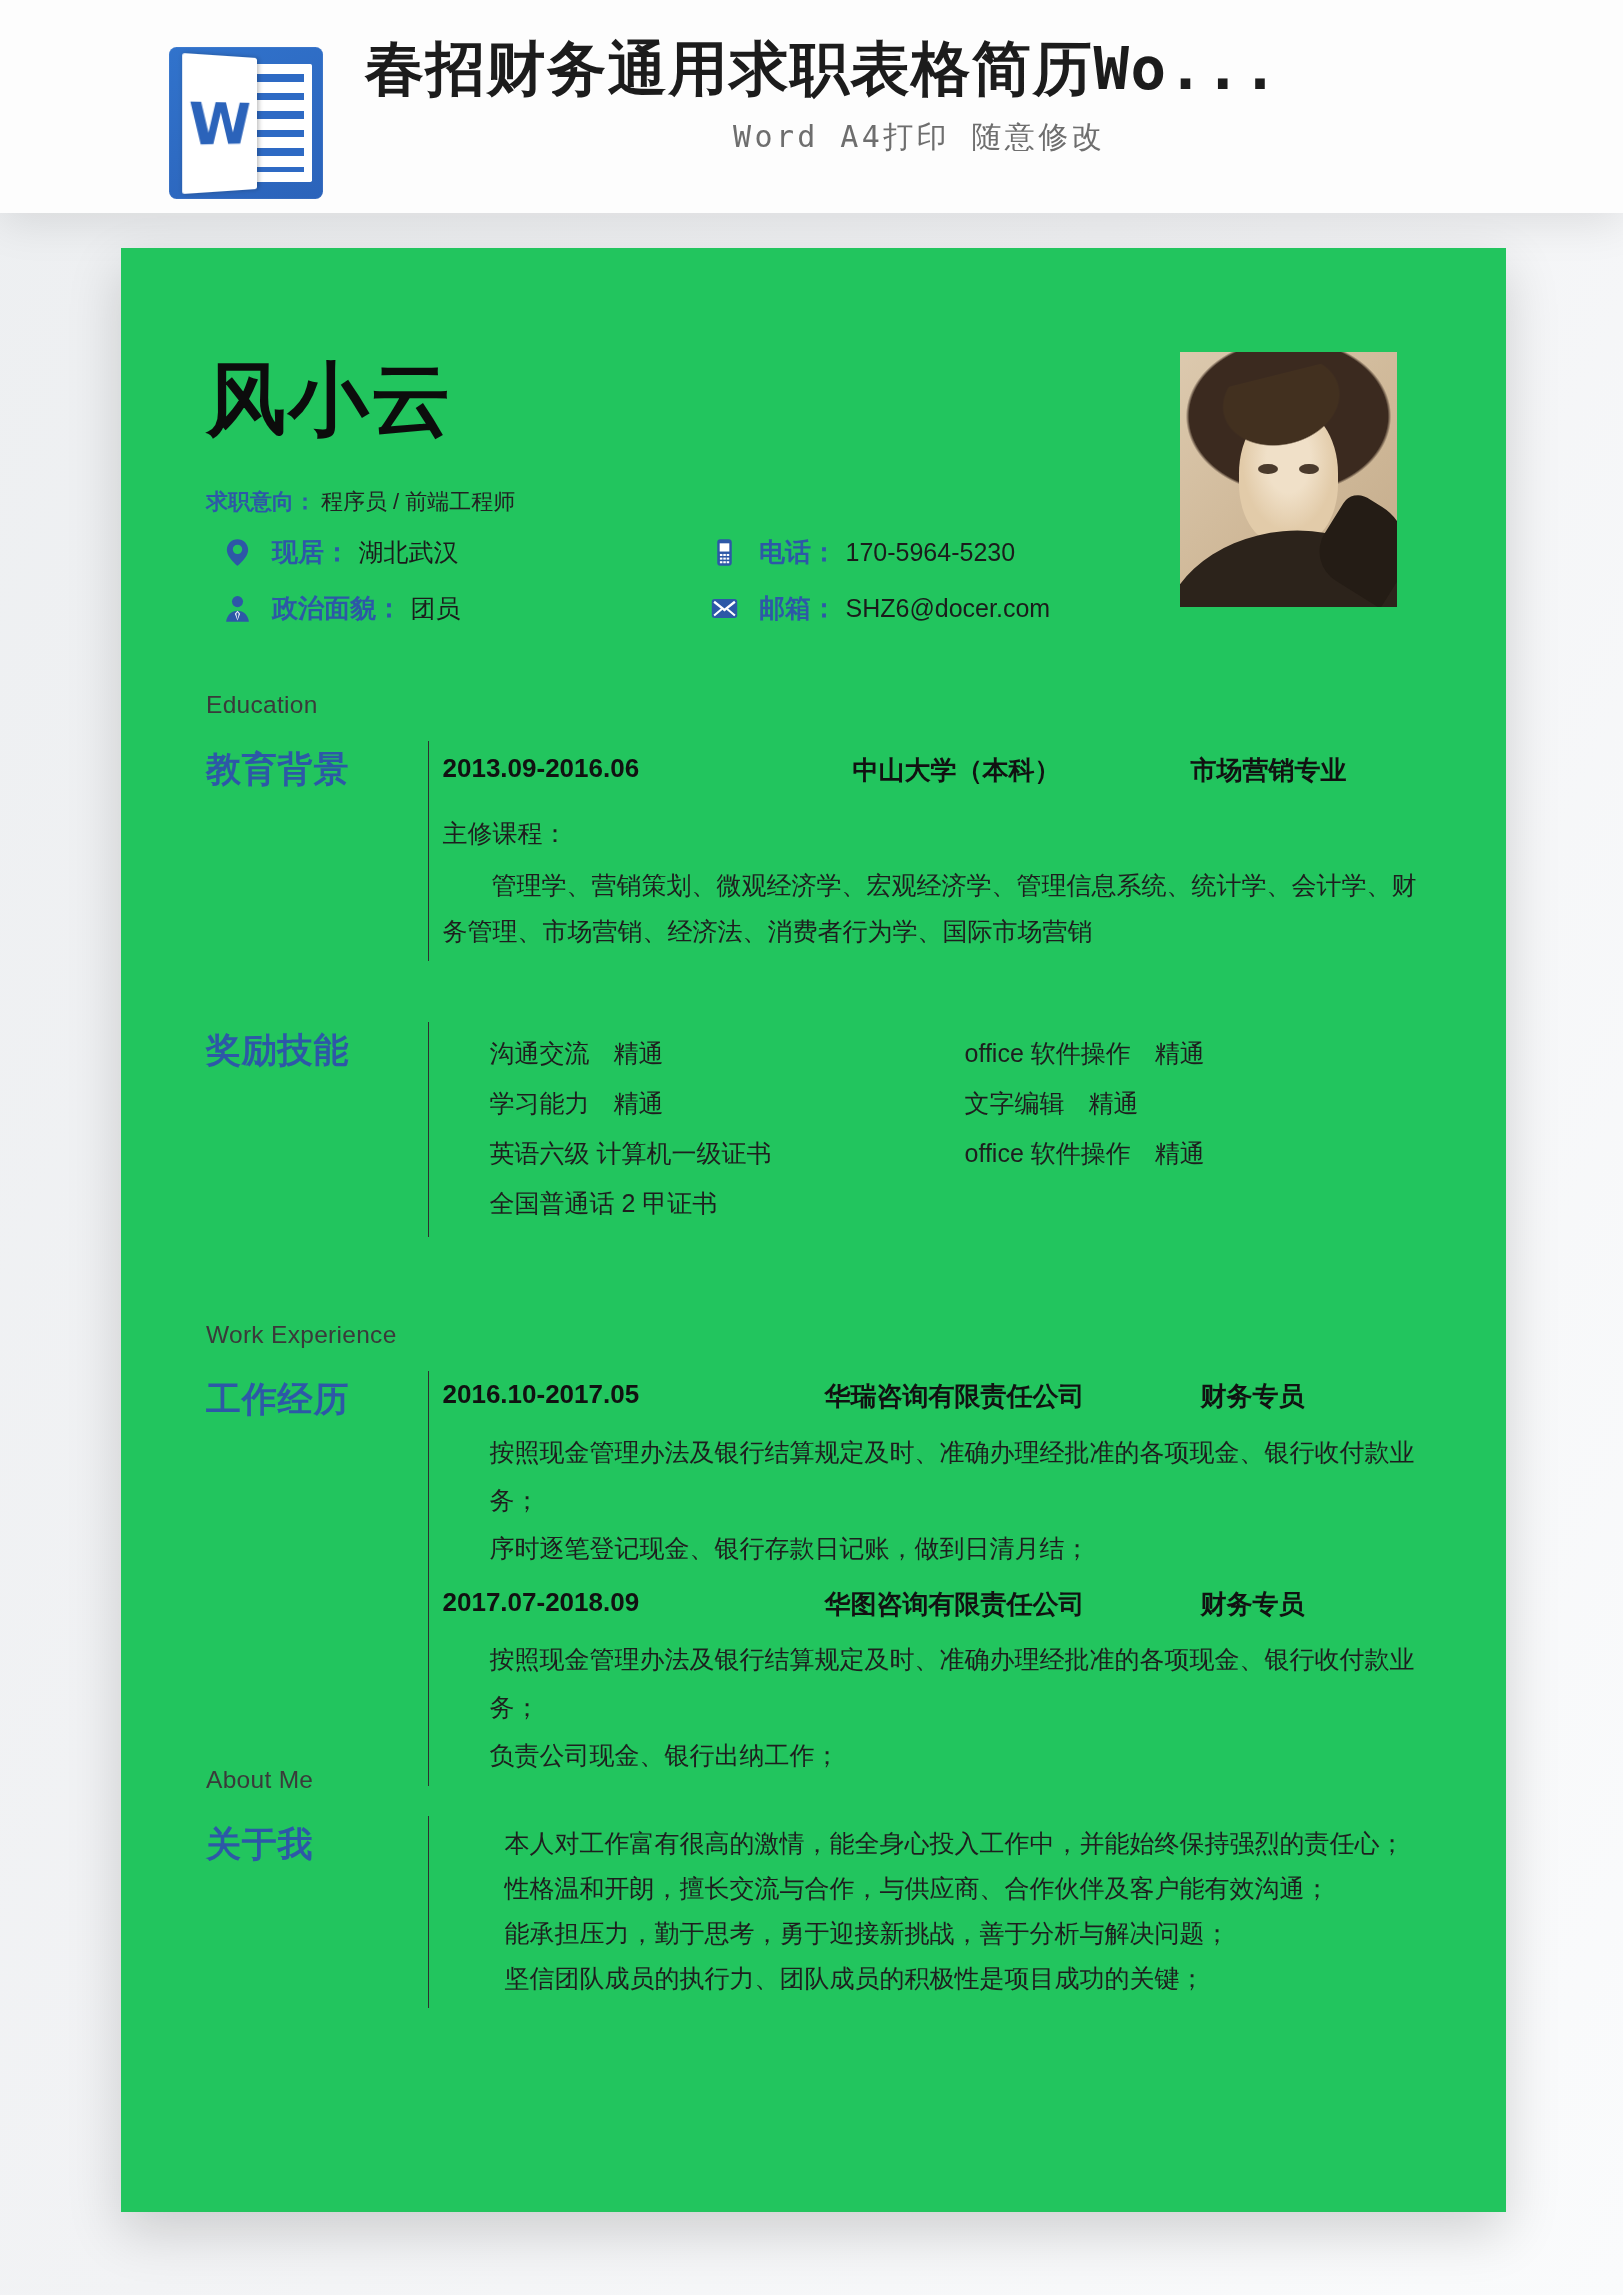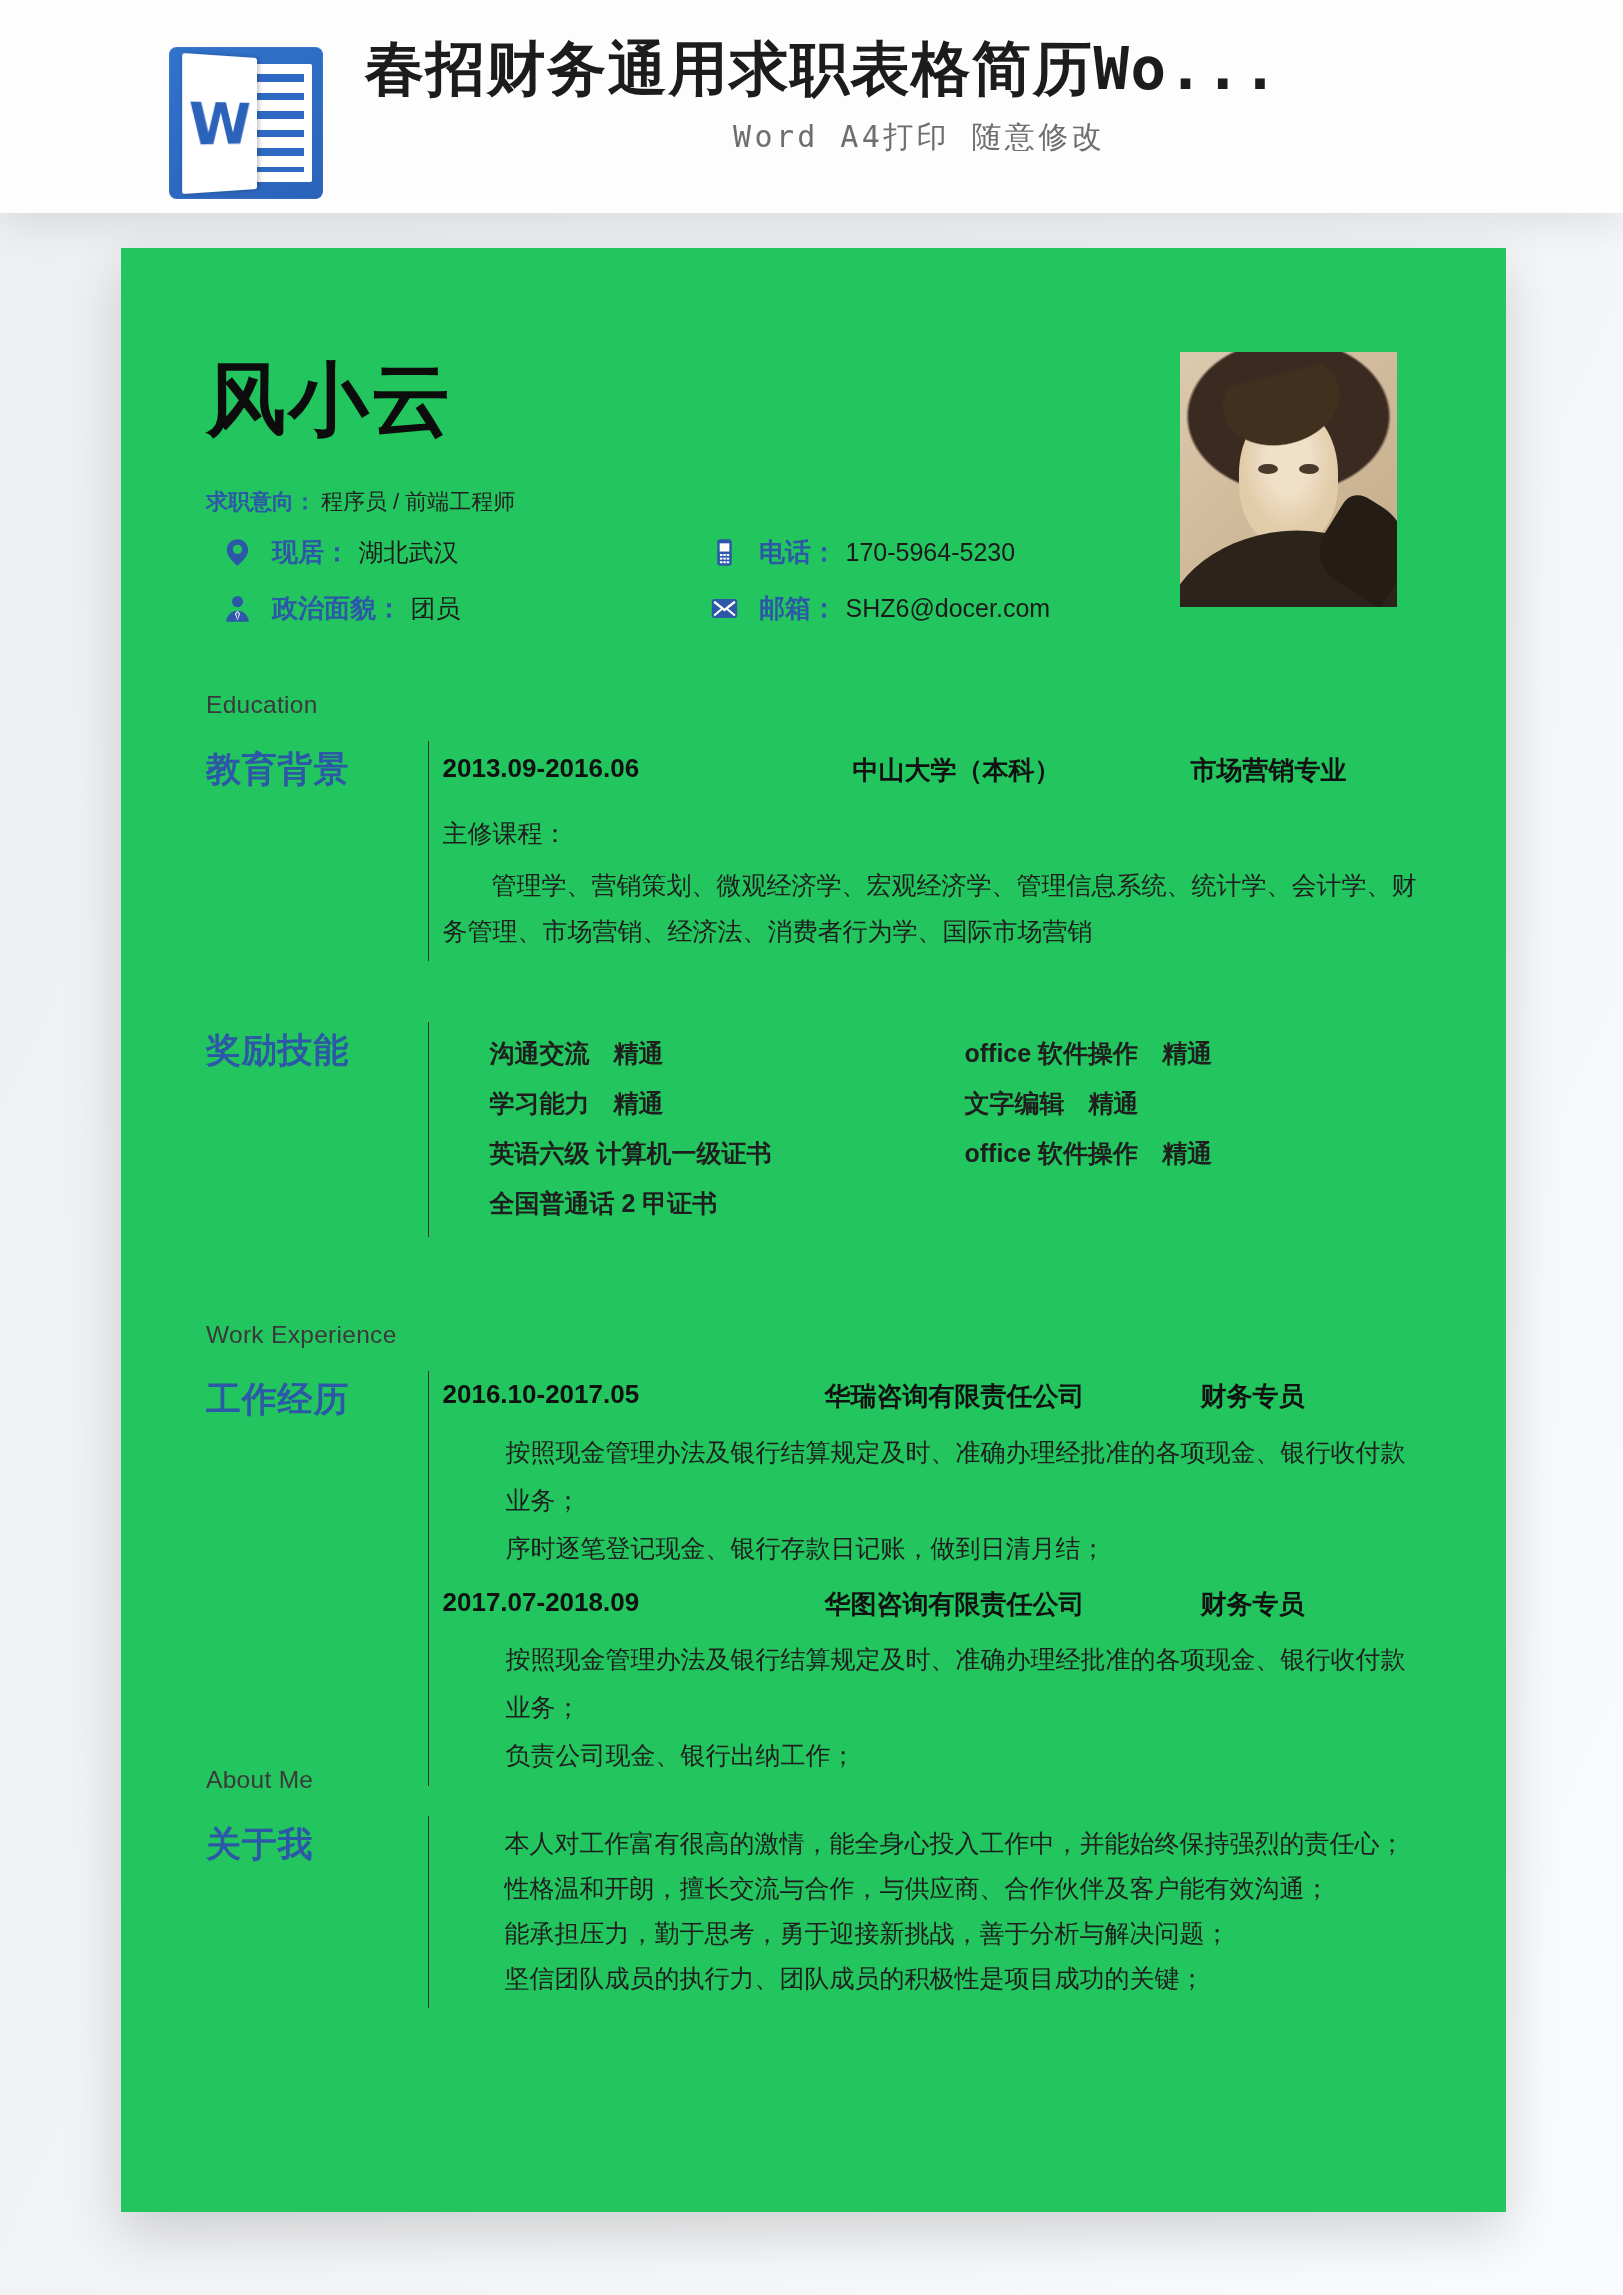--- a/index.html
+++ b/index.html
@@ -78,39 +78,39 @@
     border-radius:55% 55% 0 0/95% 95% 0 0;transform:rotate(-5deg);}
   .ph-collar2{position:absolute;right:-6%;bottom:6%;width:40%;height:34%;background:#241c15;
     transform:rotate(32deg);border-radius:20% 60% 0 40%;}
   
   .section{position:absolute;left:85px;width:1223px;}
   .sec-en{font-size:24.5px;line-height:29px;color:#3a3a3a;letter-spacing:0.3px;margin-bottom:22px;}
   .sec-body{display:flex;align-items:stretch;}
   .sec-zh{width:222px;flex:none;font-size:35px;font-weight:800;color:#2d58a7;line-height:1.2;padding-top:6.8px;letter-spacing:0.8px;}
   .sec-content{flex:1;border-left:1.7px solid #2f2f2f;padding:5px 0 6.8px 13.5px;color:#1e1e1e;}
   .sec-edu .sec-content{min-height:203px;}
-  .sec-honor .sec-content{min-height:203px;font-weight:bold;}
+  .sec-honor .sec-content{min-height:203px;}
   .sec-work .sec-content{min-height:387px;}
   .sec-about .sec-content{min-height:166px;}
   
   .degree-row{display:flex;font-size:26px;font-weight:700;color:#111;margin:6.8px 0 29px;}
   .degree-row .c1{width:410px;flex:none;}
   .degree-row .c2{width:338px;flex:none;}
   .courses-label{font-size:25px;margin-bottom:12px;}
   .courses{font-size:25px;line-height:46px;text-indent:49px;max-width:981px;}
   
   .skills{display:grid;grid-template-columns:475px auto;margin-left:47px;margin-top:1.7px;}
   .skill{height:50px;display:flex;align-items:center;font-size:25px;white-space:nowrap;}
   .skill .lvl{margin-left:24px;}
   
   .job-row{display:flex;font-size:26px;font-weight:700;color:#111;margin:3.4px 0 13.5px;}
   .job-row.second{margin-top:15px;}
   .job-row .c1{width:382px;flex:none;}
   .job-row .c2{width:376px;flex:none;}
-  .job-desc{margin-left:63px;font-size:25px;line-height:48px;max-width:937px;}
+  .job-desc{margin-left:47px;font-size:25px;line-height:48px;max-width:937px;}
   
   .about-line{margin-left:62px;font-size:25px;line-height:45px;max-width:956px;}
 </style>
 </head>
 <body>
 
 <div class="header-bar">
   <div class="word-icon">
     <div class="wi-doc">
         <div class="wi-lines"></div>

